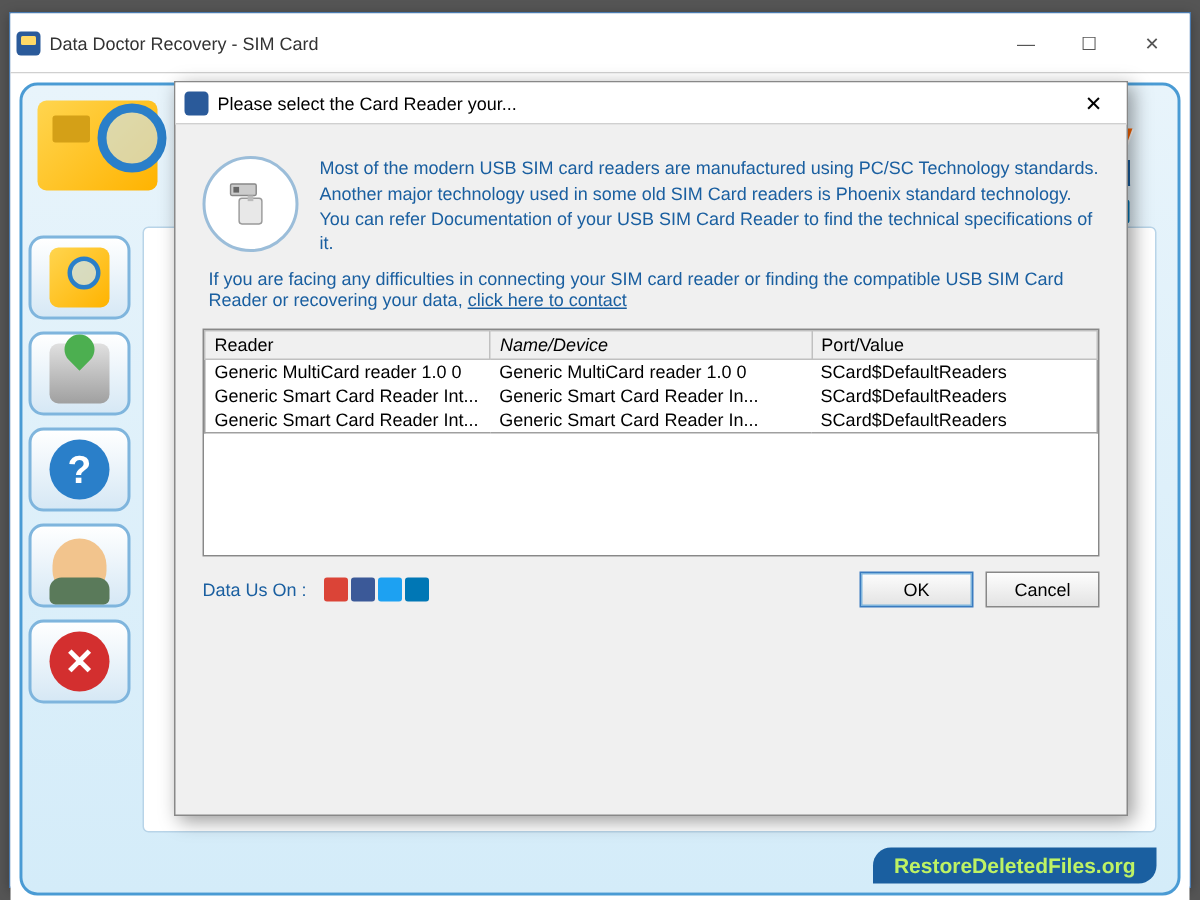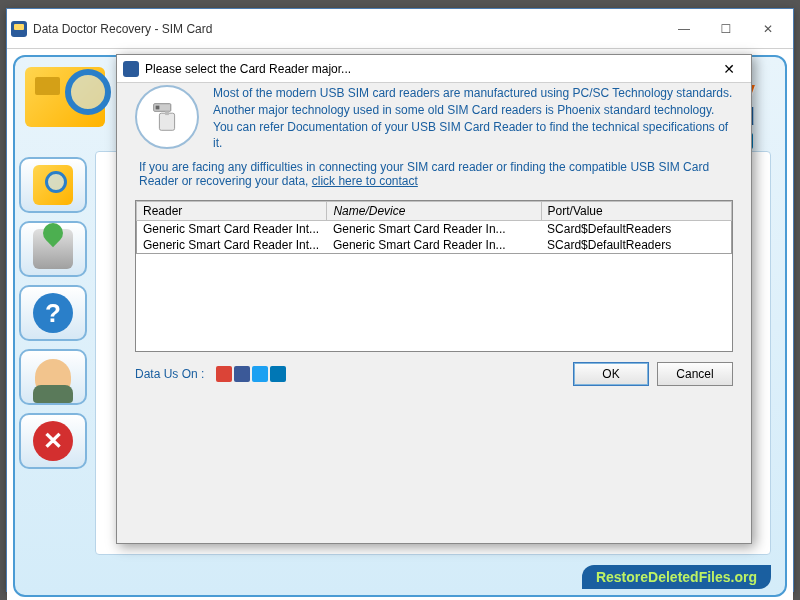--- a/index.html
+++ b/index.html
@@ -41,21 +41,21 @@
 .content-area { position: absolute; left: 80px; right: 14px; top: 94px; bottom: 40px; background: #fff; border: 1px solid #b8d4e8; border-radius: 4px; }
 
 .footer-tag { position: absolute; right: 14px; bottom: 6px; background: #1a5fa0; color: #bef264; padding: 4px 14px; border-radius: 12px 0 12px 0; font-size: 14px; font-weight: bold; }
 
 .dialog { position: absolute; top: 54px; left: 116px; width: 636px; height: 490px; background: #f0f0f0; border: 1px solid #888; box-shadow: 3px 3px 12px rgba(0,0,0,0.4); z-index: 10; }
 .dlg-titlebar { height: 28px; background: #fff; border-bottom: 1px solid #d0d0d0; display: flex; align-items: center; padding: 0 6px; }
 .dlg-titlebar .icon { width: 16px; height: 16px; background: #2a5a9a; border-radius: 3px; margin-right: 6px; }
 .dlg-titlebar .title { flex: 1; font-size: 12px; }
 .dlg-titlebar .close { width: 32px; text-align: center; font-size: 14px; }
 
-.dlg-body { padding: 2px 18px 10px 18px; }
+.dlg-body { padding: 21px 18px 10px 18px; }
 .info-row { display: flex; gap: 14px; margin-bottom: 8px; }
 .usb-circle { flex-shrink: 0; width: 64px; height: 64px; border: 2px solid #9bbdd9; border-radius: 50%; display: flex; align-items: center; justify-content: center; background: #fff; }
 .usb-svg { width: 38px; height: 38px; }
 .info-text { color: #1a5fa0; font-size: 12px; line-height: 1.4; }
 .info-text2 { color: #1a5fa0; font-size: 12px; margin: 6px 0 12px 4px; }
 .info-text2 a { color: #1a5fa0; text-decoration: underline; cursor: pointer; }
 
 .fieldset { border: 1px solid #b0b0b0; padding: 10px 12px; margin-bottom: 12px; position: relative; }
 .fieldset .legend { position: absolute; top: -8px; left: 8px; background: #f0f0f0; padding: 0 4px; color: #1a5fa0; font-size: 12px; font-weight: bold; }
 .radio-row { display: flex; align-items: center; gap: 6px; margin: 6px 0 10px 18px; font-size: 12px; }
@@ -120,21 +120,21 @@
       </div>
       <div class="content-area"></div>
       <div class="footer-tag">RestoreDeletedFiles.org</div>
     </div>
   </div>
 </div>
 
 <div class="dialog">
   <div class="dlg-titlebar">
     <div class="icon"></div>
-    <div class="title">Please select the Card Reader major...</div>
+    <div class="title">Please select the Card Reader your...</div>
     <div class="close">✕</div>
   </div>
   <div class="dlg-body">
     <div class="info-row">
       <div class="usb-circle">
         <svg class="usb-svg" viewBox="0 0 40 40">
             <rect x="6" y="6" width="18" height="8" rx="1" fill="#ccc" stroke="#888"></rect>
             <rect x="8" y="8" width="4" height="4" fill="#666"></rect>
             <rect x="12" y="16" width="16" height="18" rx="2" fill="#e8e8e8" stroke="#999"></rect>
             <rect x="18" y="14" width="4" height="4" fill="#bbb"></rect>
@@ -151,20 +151,25 @@
     <div class="table-wrap">
       <table class="reader-table">
         <thead>
             <tr>
           <th class="col1">Reader</th>
           <th class="col2">Name/Device</th>
           <th class="col3">Port/Value</th>
         </tr>
           </thead>
         <tbody id="reader-rows">
+            <tr>
+              <td>Generic MultiCard reader 1.0 0</td>
+              <td>Generic MultiCard reader 1.0 0</td>
+              <td>SCard$DefaultReaders</td>
+            </tr>
             <tr>
               <td>Generic Smart Card Reader Int...</td>
               <td>Generic Smart Card Reader In...</td>
               <td>SCard$DefaultReaders</td>
             </tr>
             <tr>
               <td>Generic Smart Card Reader Int...</td>
               <td>Generic Smart Card Reader In...</td>
               <td>SCard$DefaultReaders</td>
             </tr>

